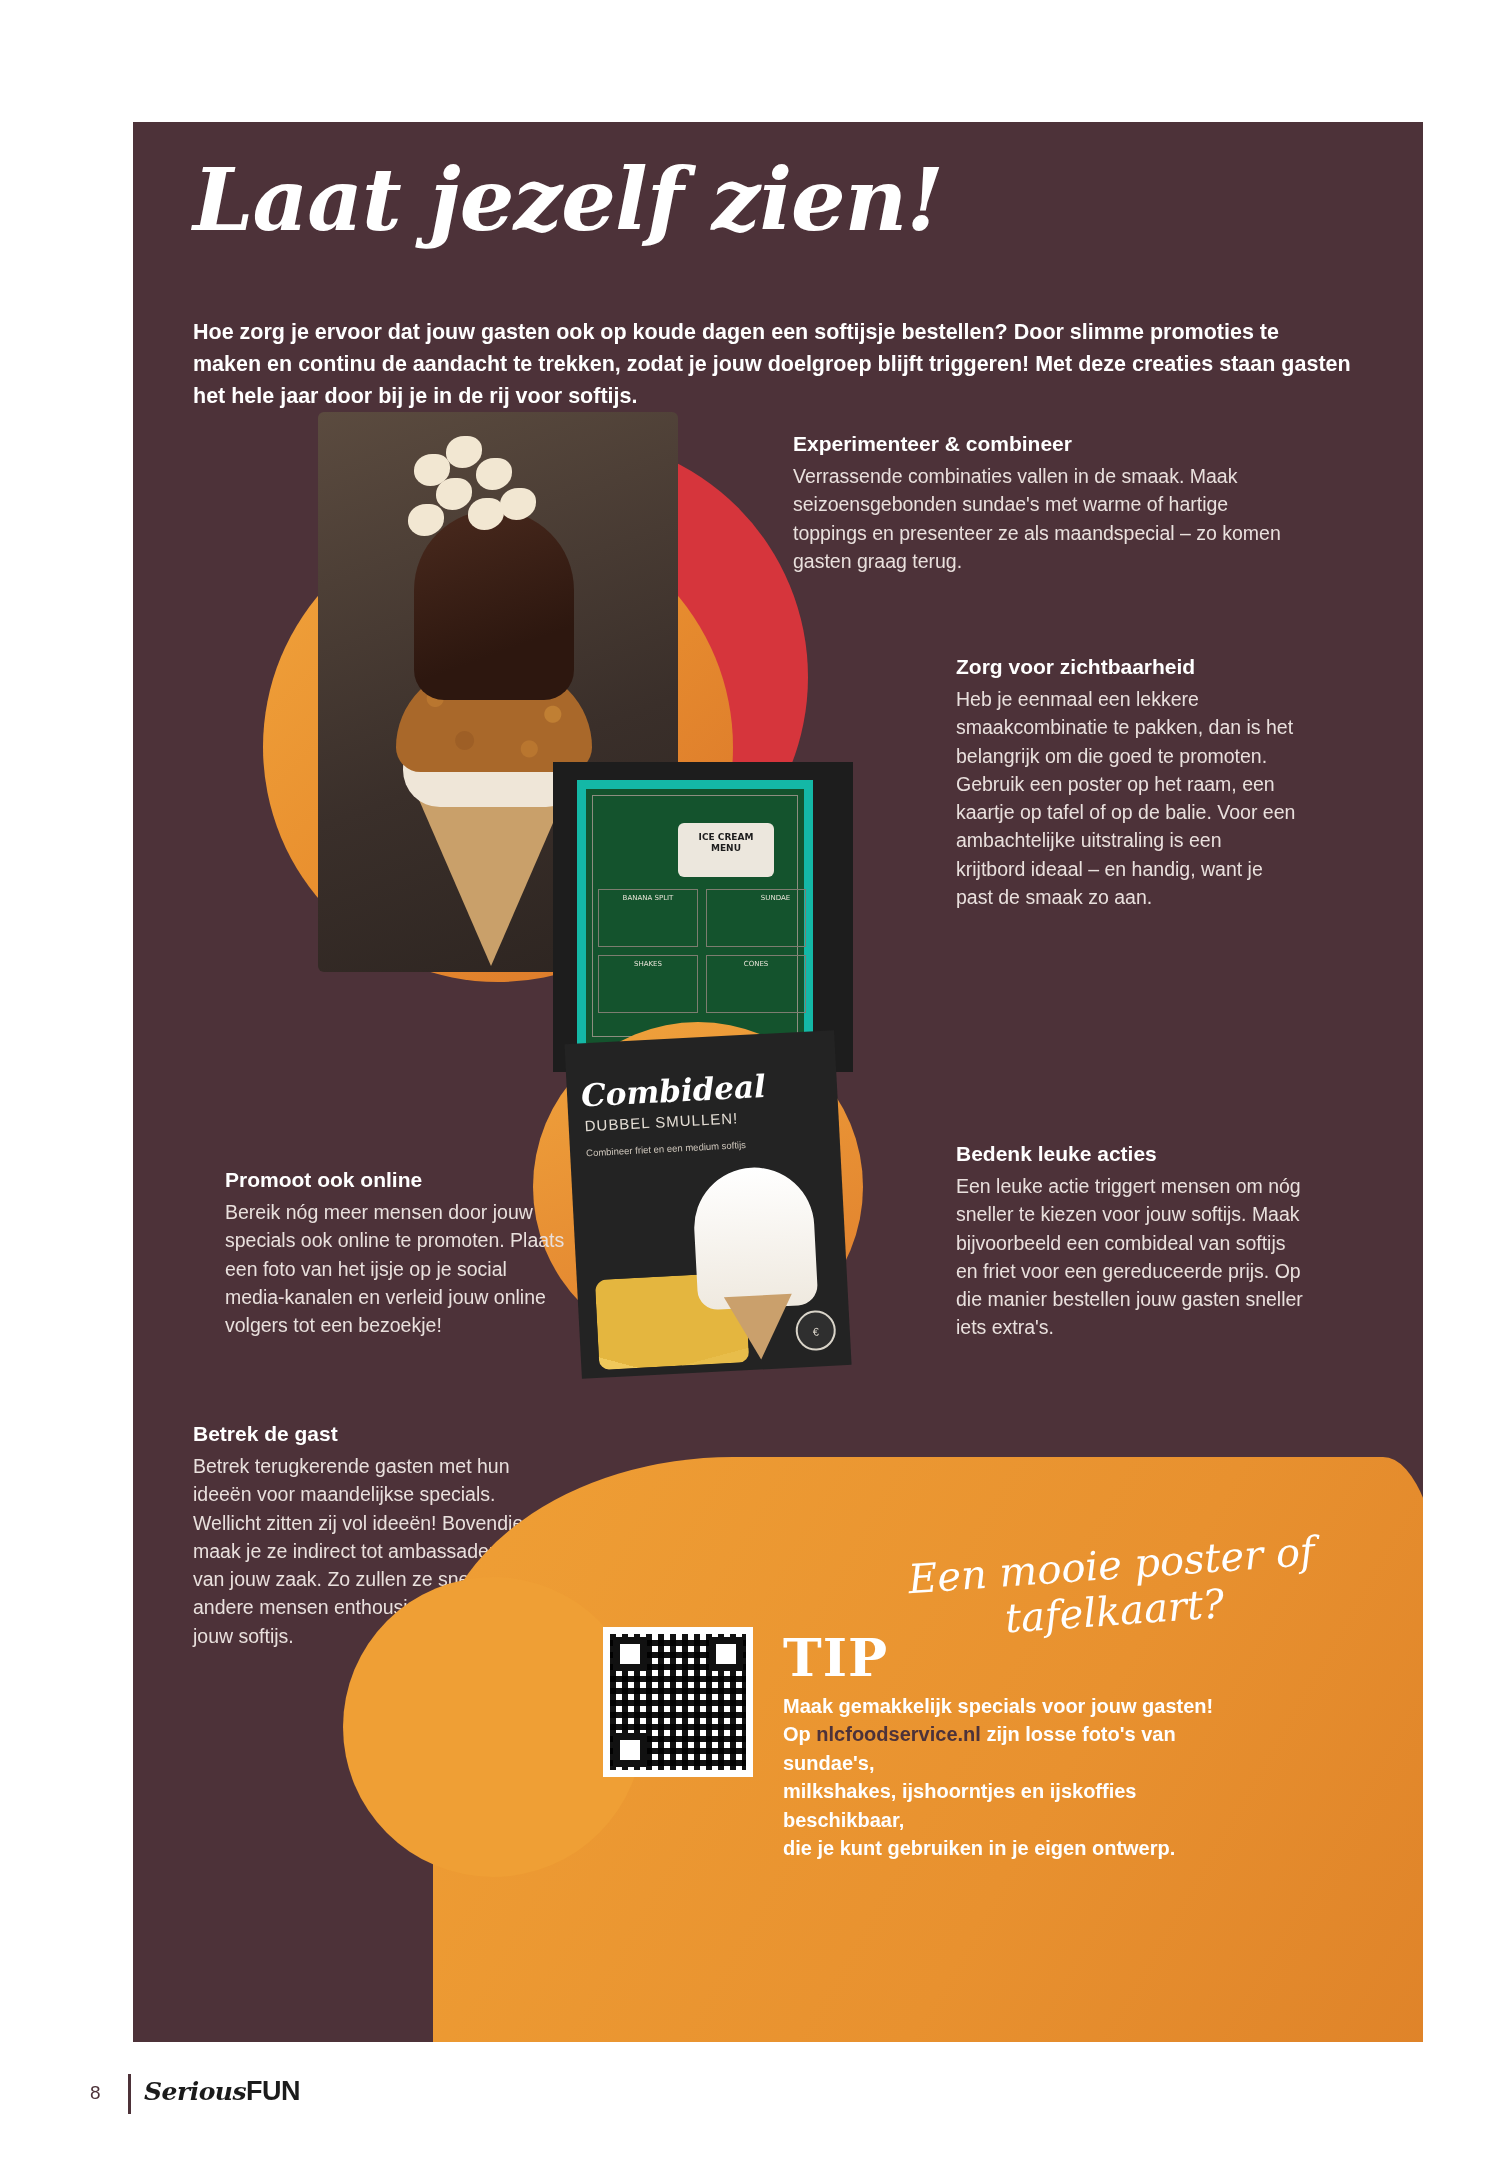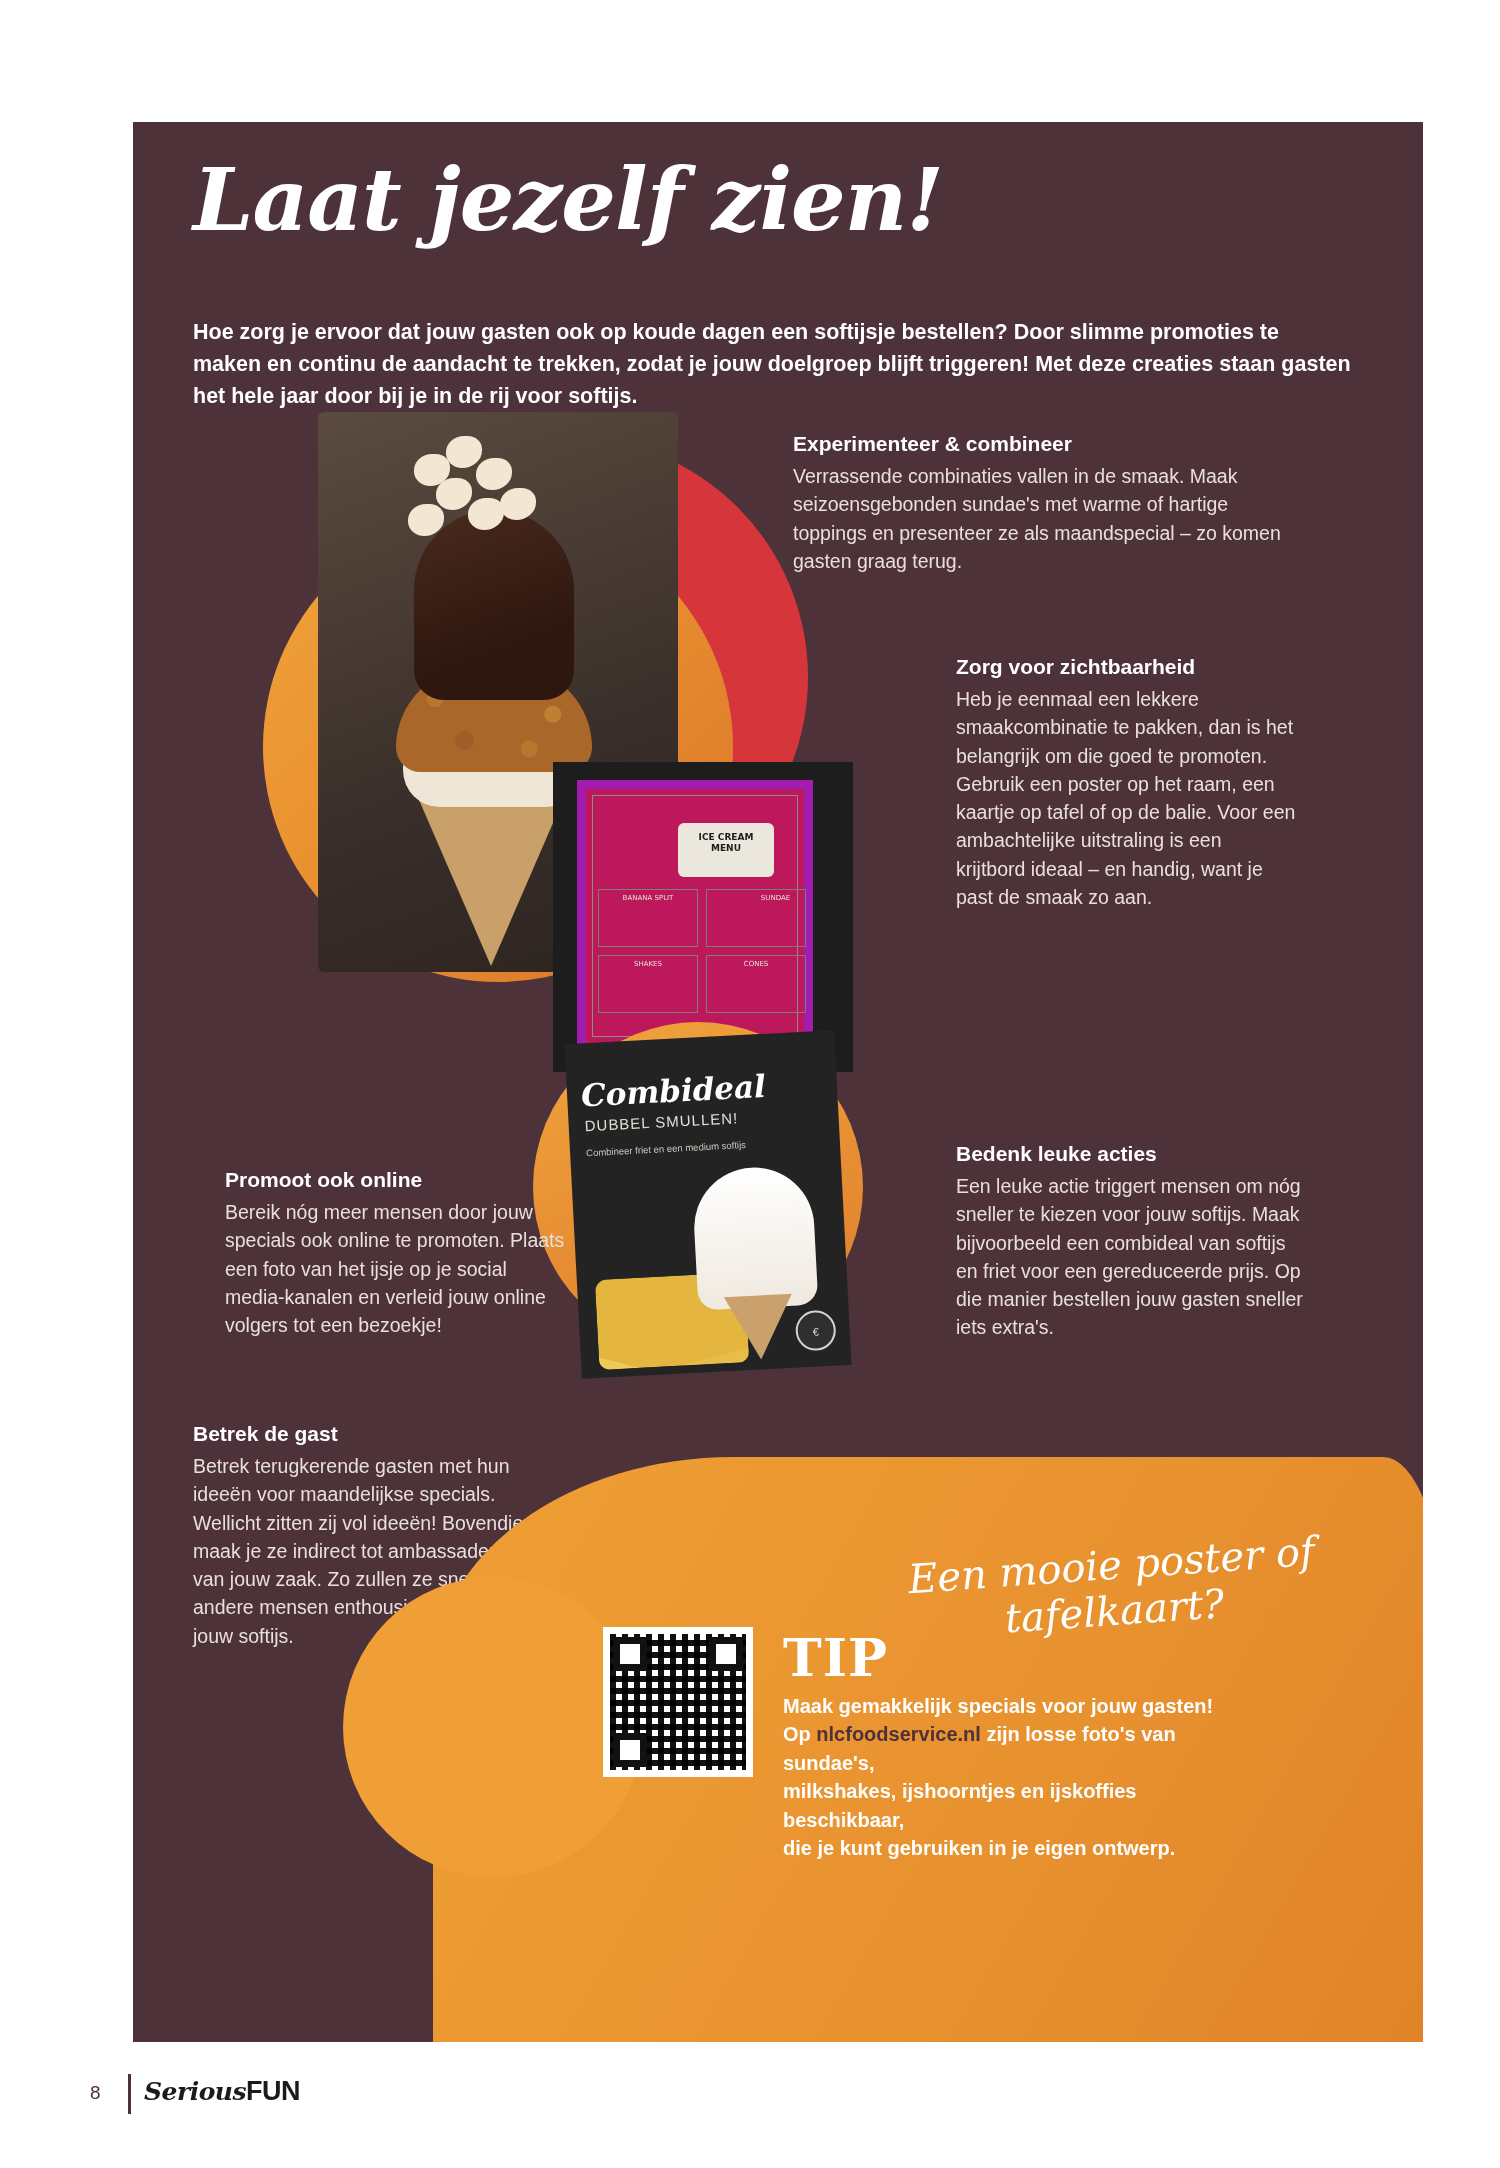--- a/index.html
+++ b/index.html
@@ -124,22 +124,22 @@
     left: 420px; top: 640px;
     width: 300px; height: 310px;
     overflow: hidden;
   }
   #photo-chalkboard .brd {
     position: absolute; inset: 0;
     background: #1d1d1d;
   }
   #photo-chalkboard .frame {
     position: absolute; left: 24px; top: 18px; right: 40px; bottom: 20px;
-    border: 9px solid #a21caf;
-    background: #be185d;
+    border: 9px solid #14b8a6;
+    background: #14532d;
   }
   #photo-chalkboard .inner {
     position: absolute; inset: 6px;
     border: 1px solid #8d8d7f;
   }
   #photo-chalkboard .plate {
     position: absolute;
     left: 92px; top: 34px;
     width: 96px; height: 54px;
     background: #ece7dd;

